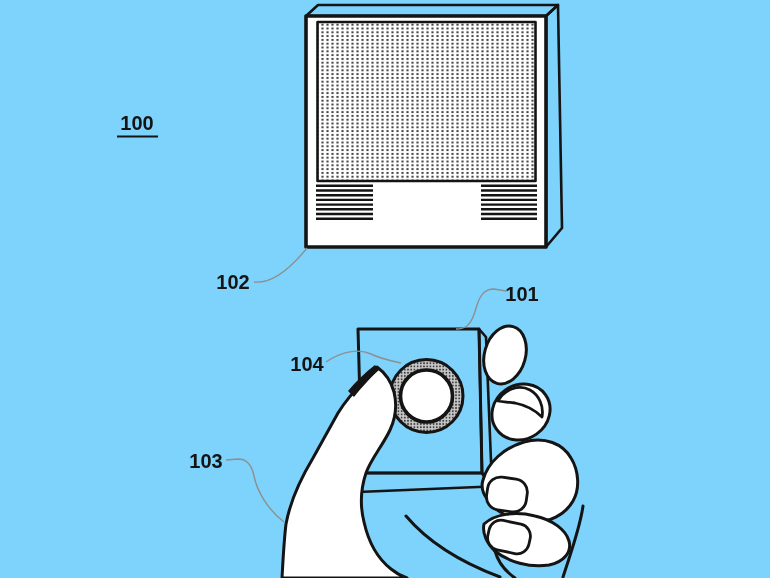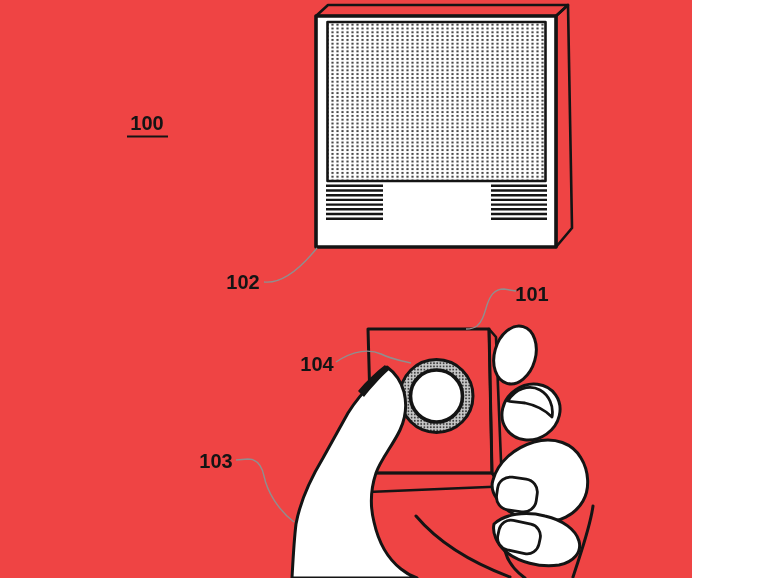--- a/index.html
+++ b/index.html
@@ -2,26 +2,25 @@
 <html><head>
 <meta charset="utf-8">
 <style>
   html, body {
     margin: 0;
     padding: 0;
     background: #ffffff;
   }
   .figure-canvas {
     position: relative;
-    width: 682px;
+    width: 770px;
     height: 578px;
-    background: #ef4444;
+    background: #7dd3fc;
     overflow: hidden;
     font-family: "Liberation Sans", sans-serif;
-    padding-left: 10px;
   }
   svg text {
     font-family: "Liberation Sans", sans-serif;
     font-weight: bold;
     font-size: 20px;
     fill: #141414;
   }
   .mainline { stroke: #141414; fill: none; }
   .leader  { stroke: #8f8f8f; stroke-width: 1.4; fill: none; }
 </style>

